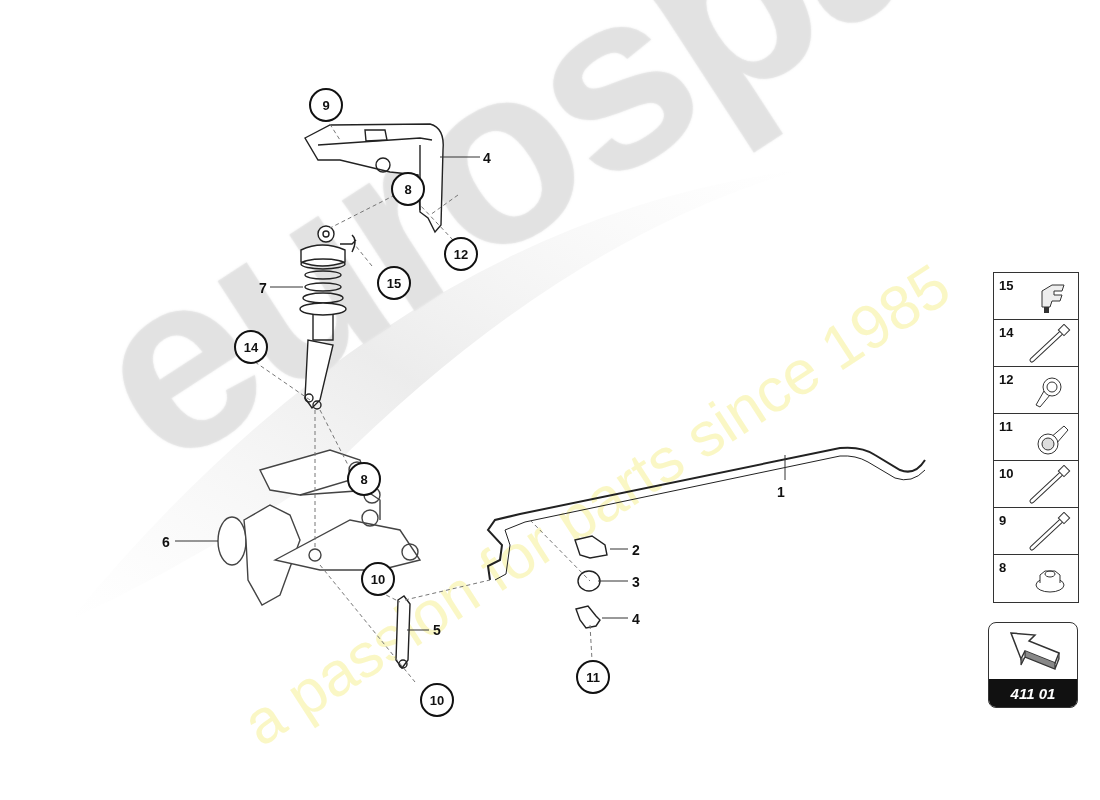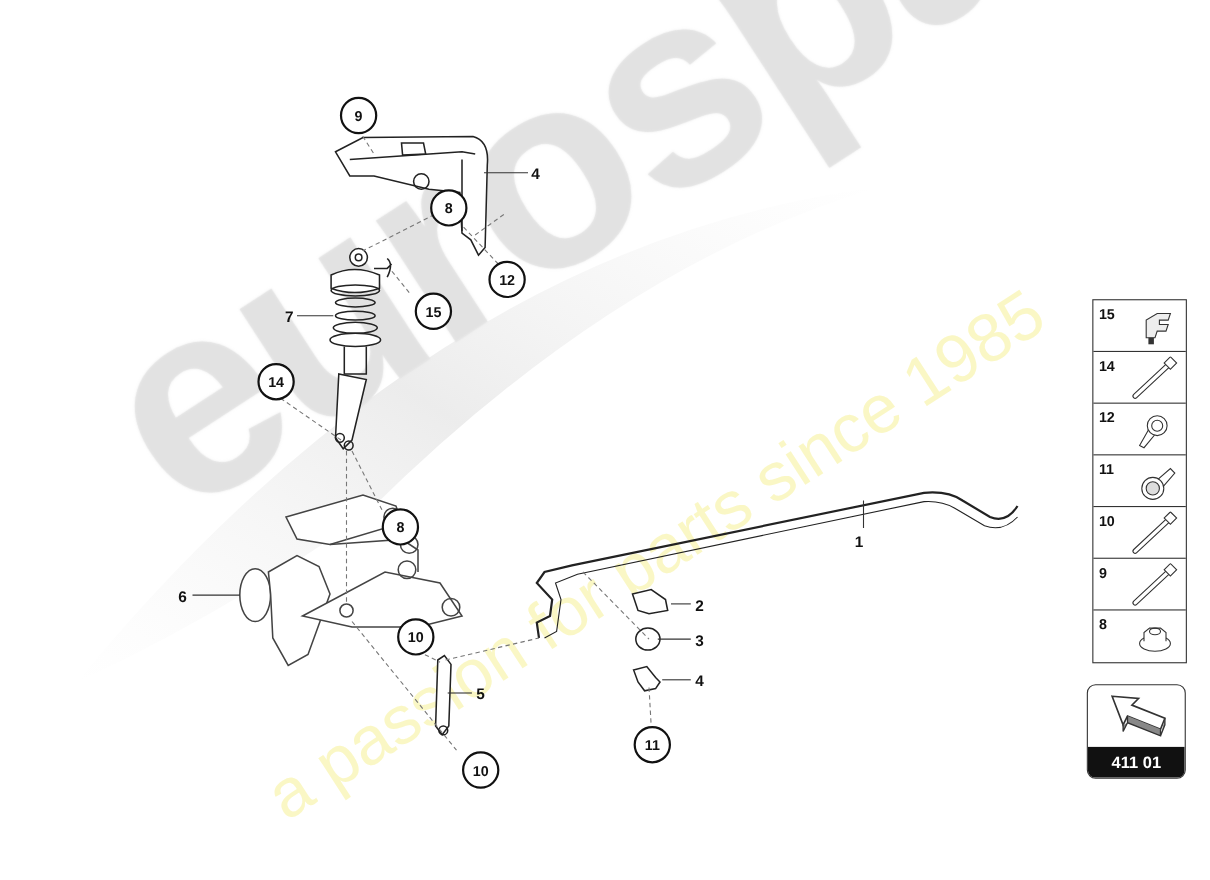--- a/index.html
+++ b/index.html
@@ -11,21 +11,21 @@
   .callout { position:absolute; width:34px; height:34px; border:2px solid #111; border-radius:50%; background:#fff; box-sizing:border-box;
              display:flex; align-items:center; justify-content:center; font-weight:bold; font-size:13px; color:#111; }
   .plabel { position:absolute; font-weight:bold; font-size:14px; color:#111; }
   .legend { position:absolute; left:993px; top:272px; width:84px; border:1px solid #333; background:#fff; }
   .legend-row { height:47px; border-bottom:1px solid #333; position:relative; box-sizing:border-box; }
   .legend-row:last-child { border-bottom:none; }
   .legend-num { position:absolute; left:5px; top:5px; font-weight:bold; font-size:13px; color:#111; }
   .legend-icon { position:absolute; left:30px; top:4px; width:50px; height:40px; }
   .dir-box { position:absolute; left:988px; top:622px; width:88px; height:84px; border:1.5px solid #333; border-radius:8px; overflow:hidden; background:#fff; }
   .dir-code { position:absolute; left:0; bottom:0; width:100%; height:28px; background:#111; color:#fff; font-weight:bold; font-size:15px;
-              display:flex; align-items:center; justify-content:center; }
+              display:flex; align-items:center; justify-content:center;font-style:italic; }
 </style>
 </head>
 <body>
 
 <div id="stage">
 
   <div class="wm-text wm-logo">eurospares</div>
   <div class="wm-text wm-slogan">a passion for parts since 1985</div>
 
   <svg width="1100" height="800" style="position:absolute;left:0;top:0">

